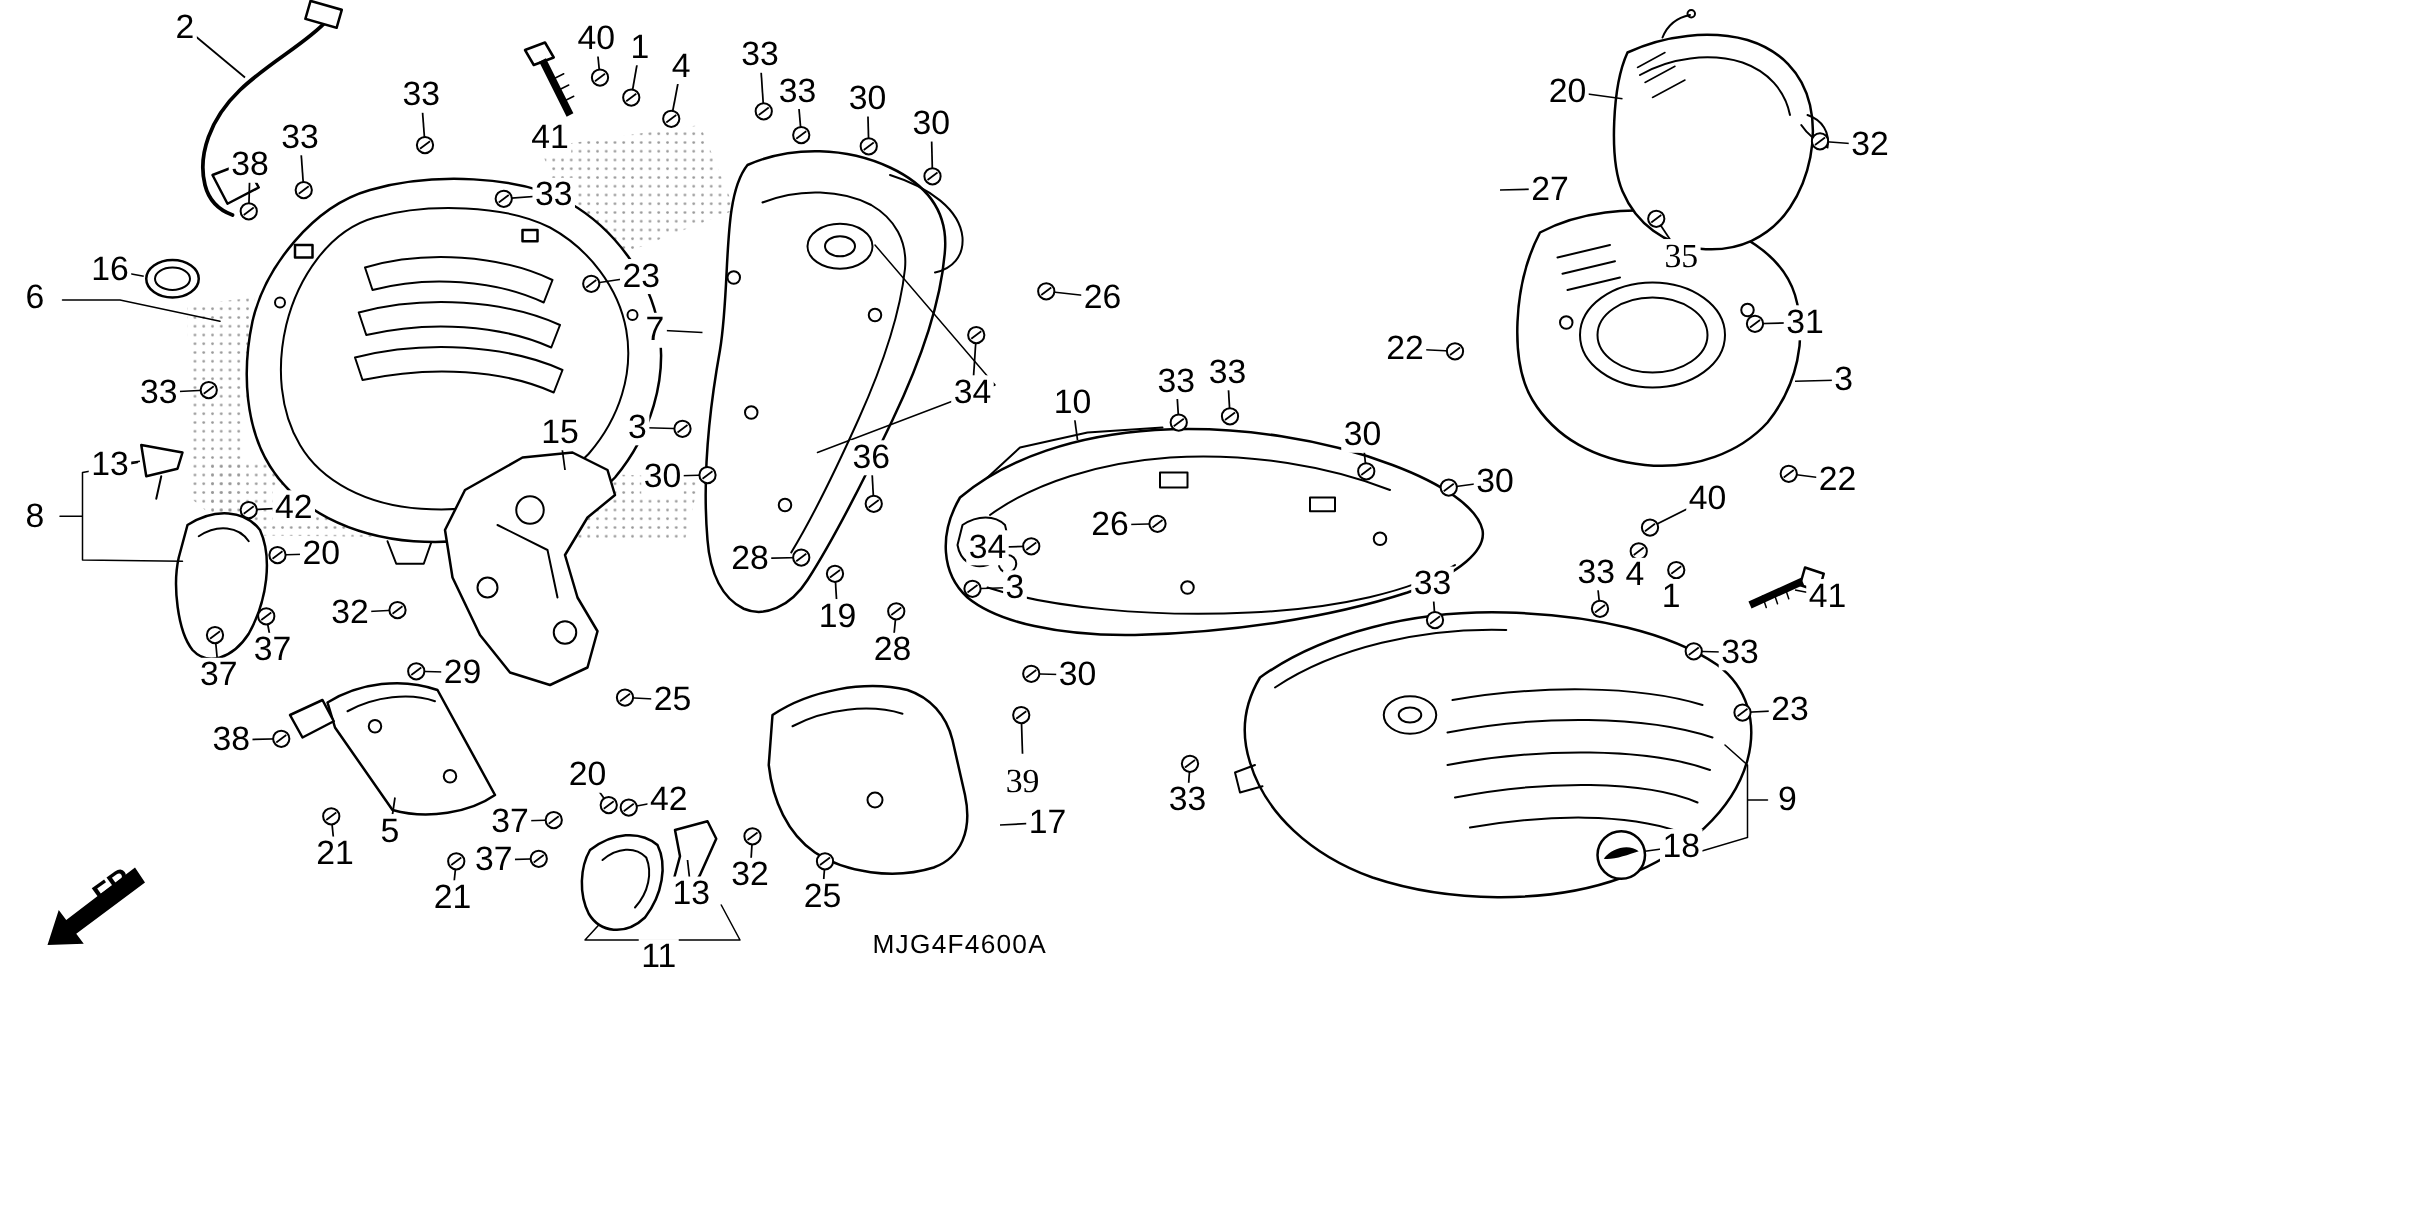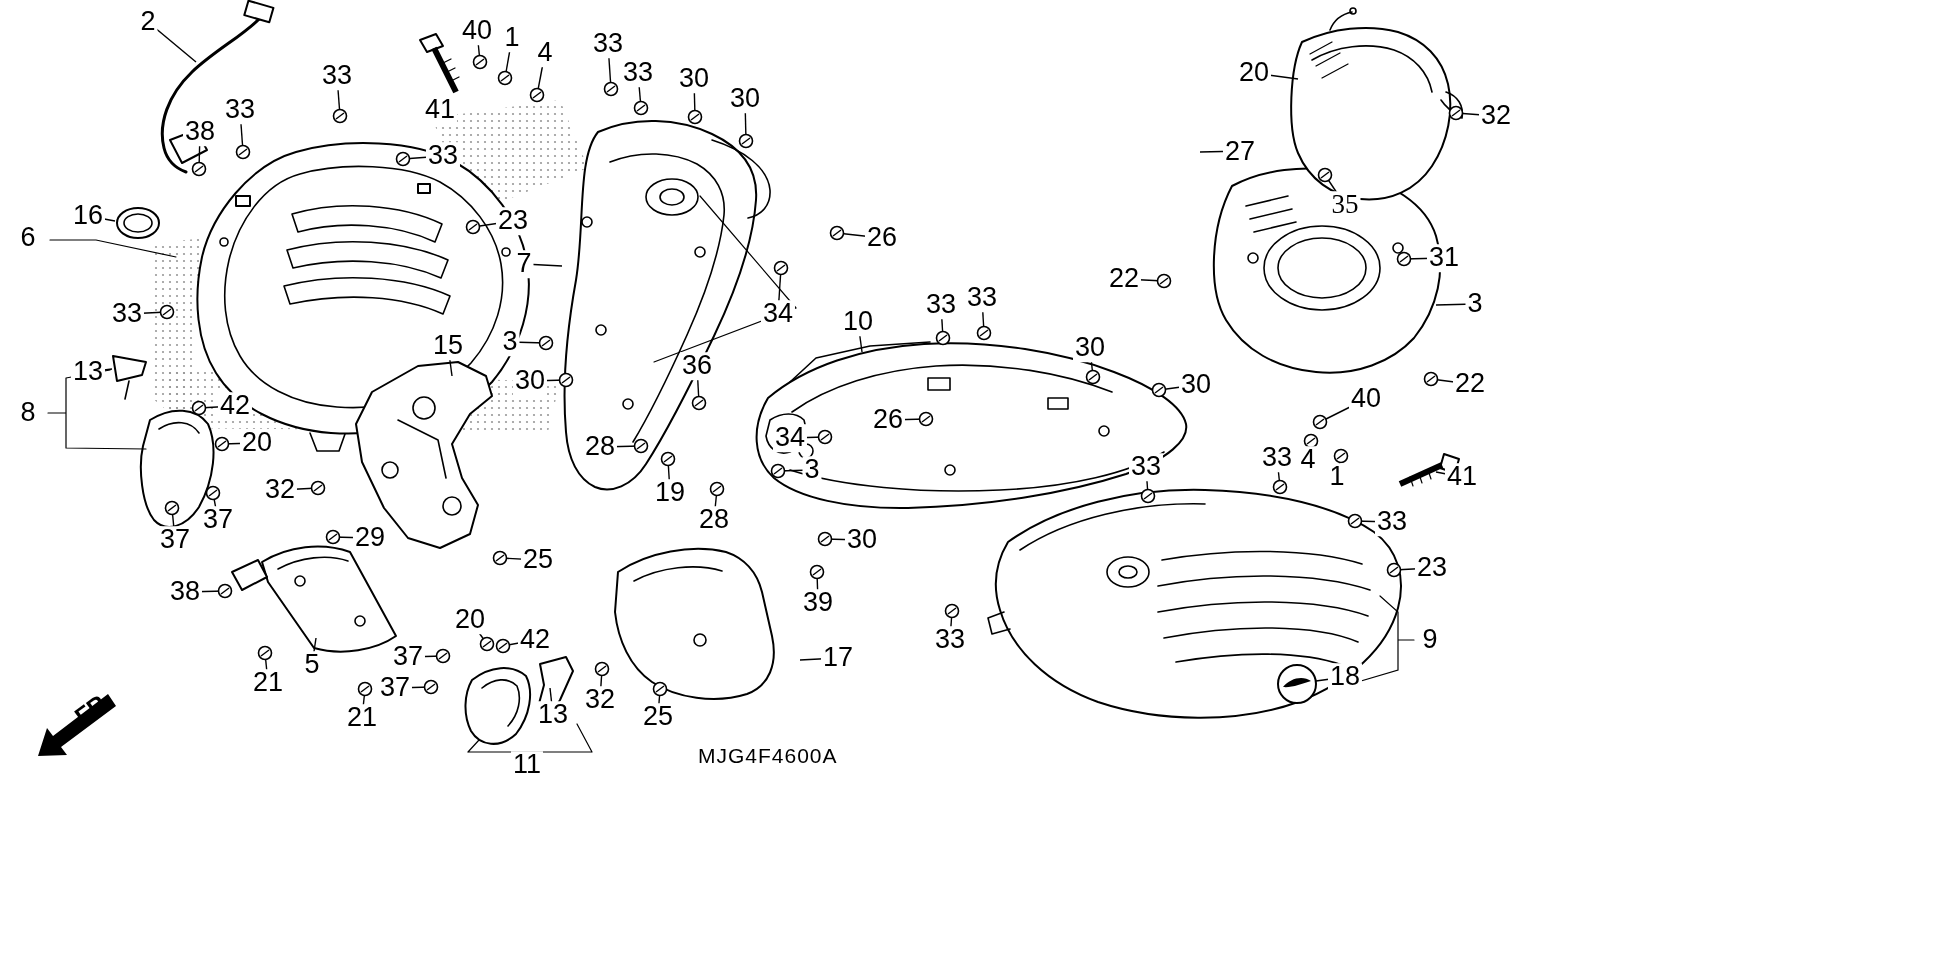--- a/index.html
+++ b/index.html
@@ -574,21 +574,21 @@
       <div class="callout" style="left: 280px; top: 490px;">32</div>
       <div class="callout" style="left: 218px; top: 520px;">37</div>
       <div class="callout" style="left: 175px; top: 540px;">37</div>
       <div class="callout" style="left: 714px; top: 520px;">28</div>
       <div class="callout" style="left: 1392px; top: 522px;">33</div>
       <div class="callout" style="left: 370px; top: 538px;">29</div>
       <div class="callout" style="left: 538px; top: 560px;">25</div>
       <div class="callout" style="left: 862px; top: 540px;">30</div>
       <div class="callout" style="left: 1432px; top: 568px;">23</div>
       <div class="callout" style="left: 185px; top: 592px;">38</div>
-      <div class="callout" style="left: 818px; top: 603px;">39</div>
+      <div class="callout" style="left: 818px; top: 625px; font-family: Liberation Serif, serif;">39</div>
       <div class="callout" style="left: 470px; top: 620px;">20</div>
       <div class="callout" style="left: 535px; top: 640px;">42</div>
       <div class="callout" style="left: 1430px; top: 640px;">9</div>
       <div class="callout" style="left: 312px; top: 665px;">5</div>
       <div class="callout" style="left: 268px; top: 683px;">21</div>
       <div class="callout" style="left: 408px; top: 657px;">37</div>
       <div class="callout" style="left: 838px; top: 658px;">17</div>
       <div class="callout" style="left: 950px; top: 640px;">33</div>
       <div class="callout" style="left: 1345px; top: 677px;">18</div>
       <div class="callout" style="left: 600px; top: 700px;">32</div>

